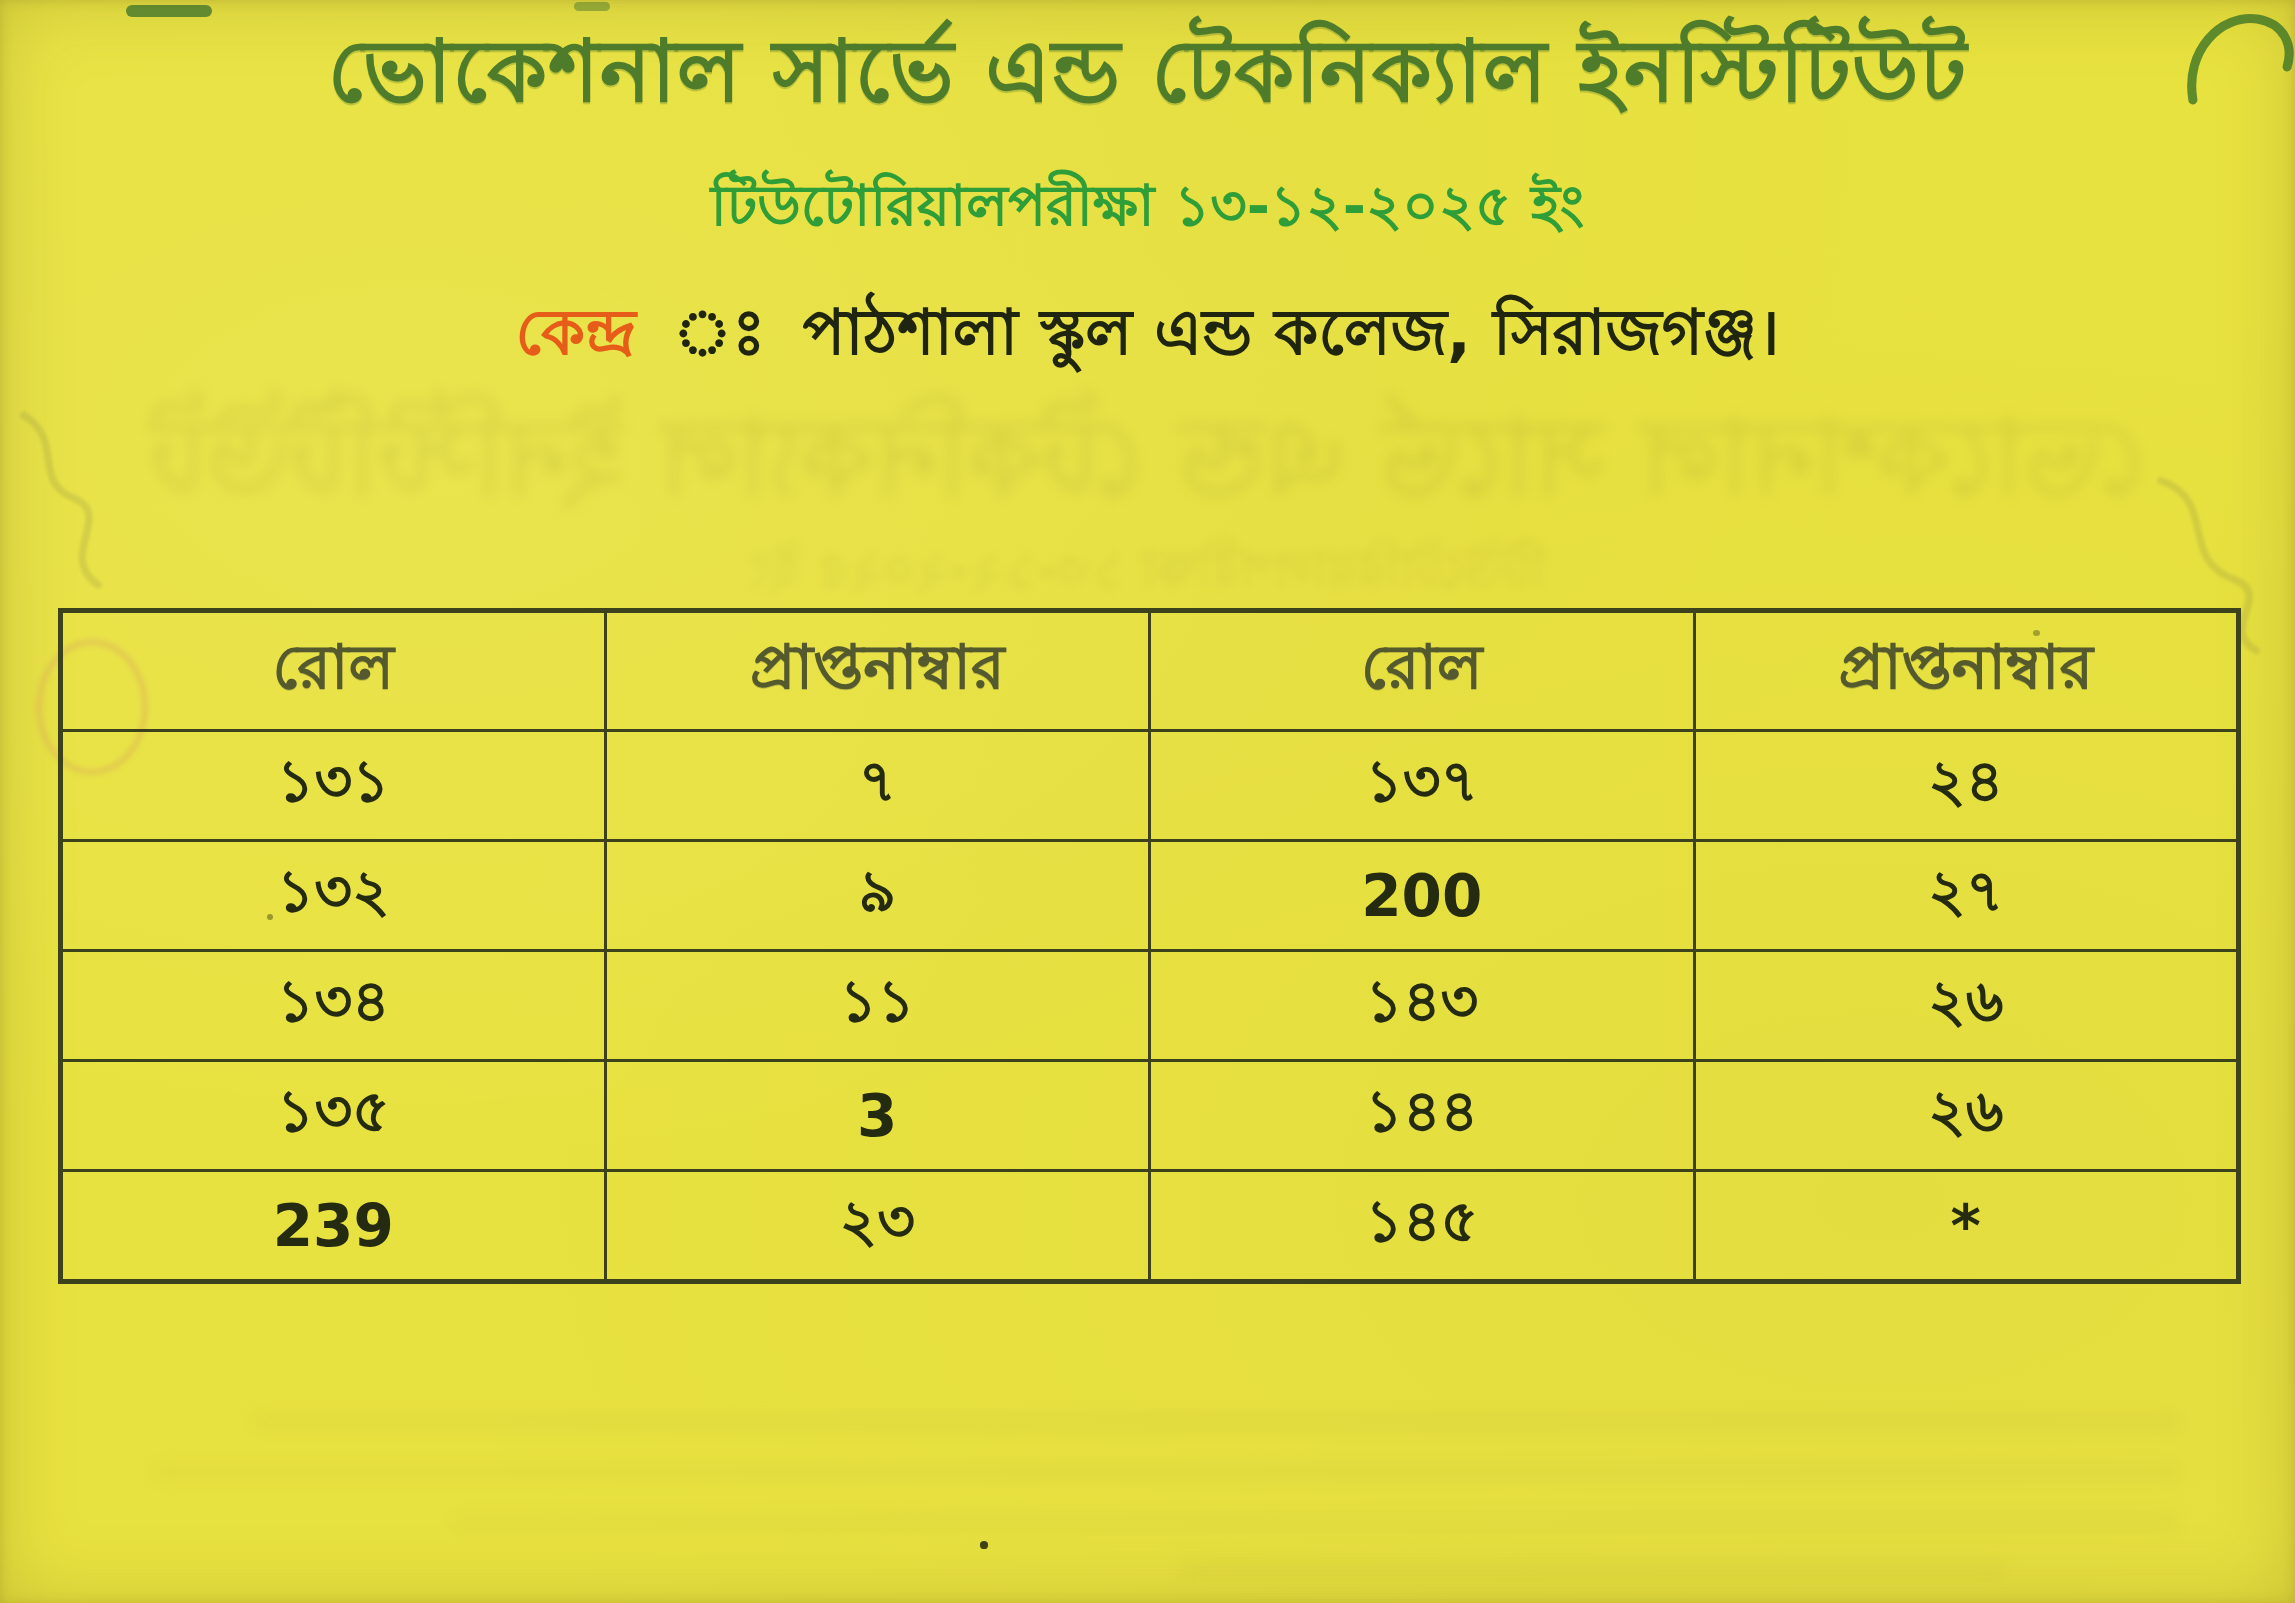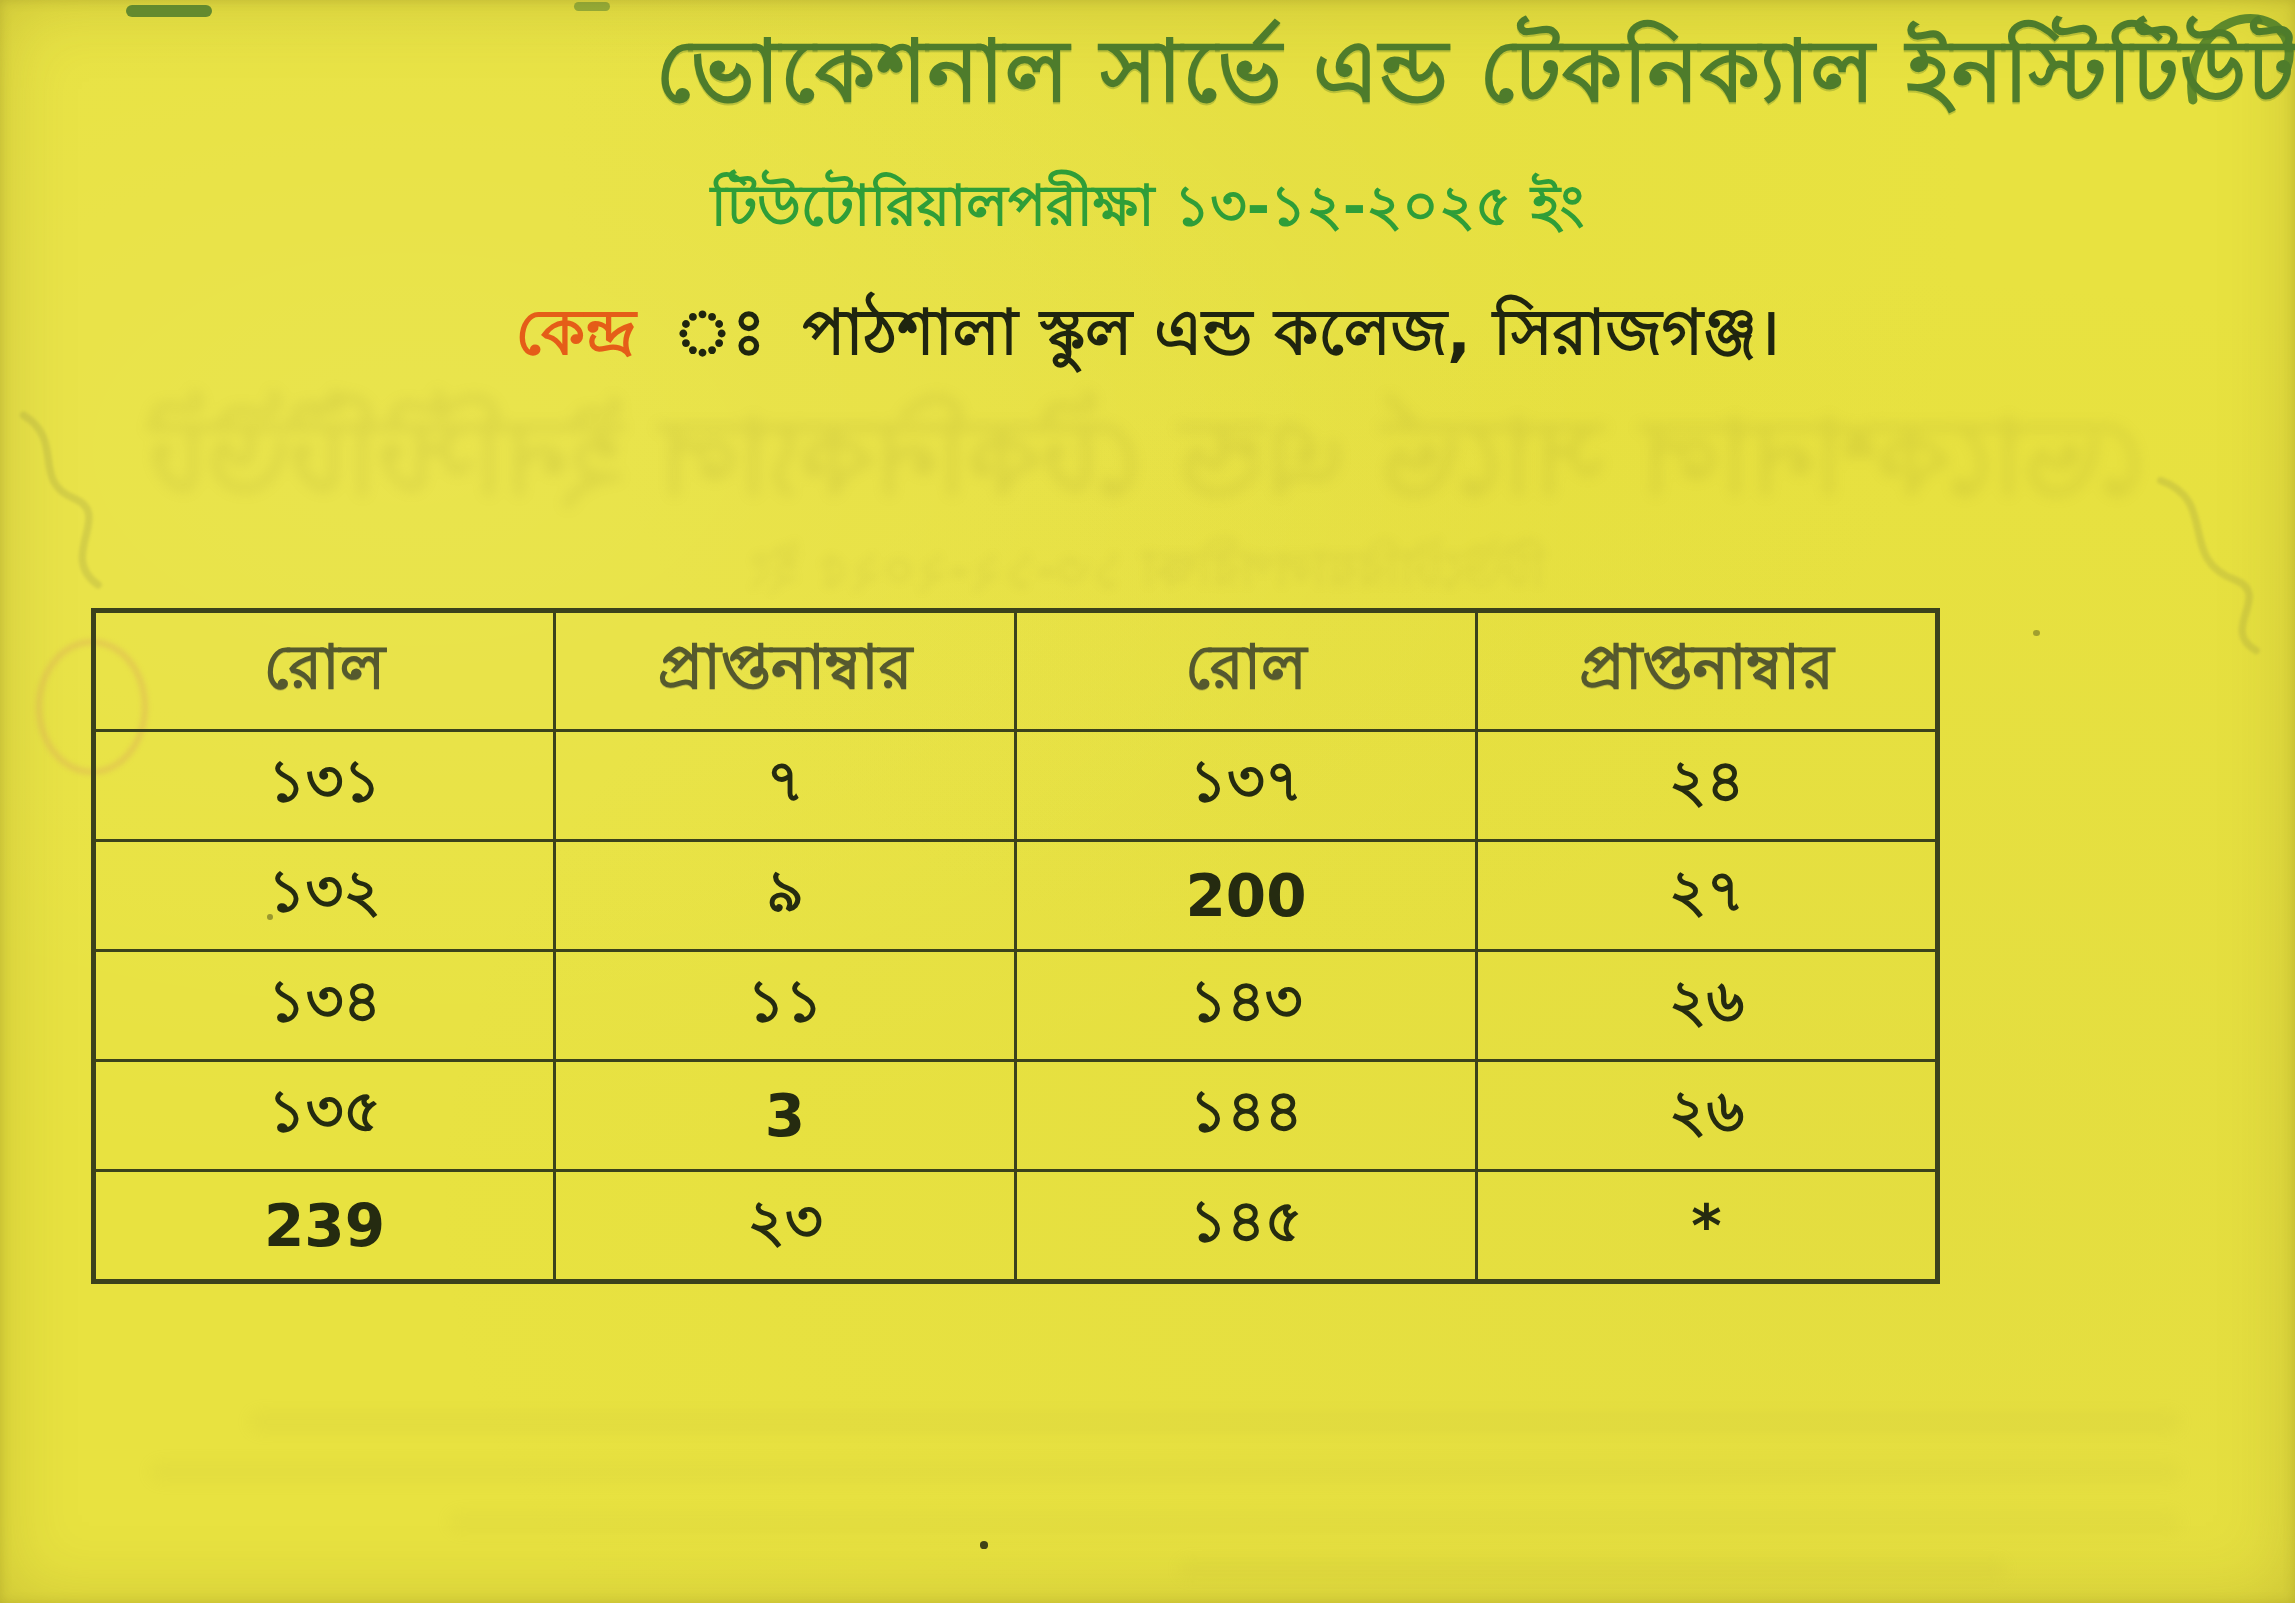--- a/index.html
+++ b/index.html
@@ -14,21 +14,21 @@
       radial-gradient(ellipse at 18% 28%, rgba(255,255,255,.07), transparent 45%),
       radial-gradient(ellipse at 82% 75%, rgba(198,188,60,.12), transparent 55%),
       radial-gradient(ellipse at 55% 10%, rgba(210,200,70,.10), transparent 40%),
       #e8e240;
     box-shadow:inset 0 0 75px rgba(125,115,25,.28), inset 0 0 11.6px rgba(110,100,20,.25);
   }
 
   
   .title{
     position:absolute;top:18px;left:0;width:100%;
-    text-align:right;font-size:86px;font-weight:700;line-height:1.25;
+    text-align:center;font-size:86px;font-weight:700;line-height:1.25;
     color:#4e7c2b;letter-spacing:0.8px;
     text-shadow:0 1.7px 0 rgba(60,100,30,.25);
   }
   .subtitle{
     position:absolute;top:163px;left:0;width:100%;
     text-align:center;font-size:56px;font-weight:700;
     color:#2f9e38;
   }
   .center-line{
     position:absolute;top:284px;left:0;width:100%;
@@ -46,22 +46,22 @@
   }
   .ghost-title{top:375px;font-size:106px;opacity:.14;}
   .ghost-sub{top:531px;font-size:51px;opacity:.10;filter:blur(5px);}
   .ghost-bar{
     position:absolute;background:#b1aa38;border-radius:11.6px;
     filter:blur(7.5px);pointer-events:none;
   }
 
   
   table.marks{
-    position:absolute;left:58px;top:608px;width:1849px;
-    border-collapse:collapse;table-layout:fixed;margin-left:33px;
+    position:absolute;left:58px;top:608px;width:2183px;
+    border-collapse:collapse;table-layout:fixed;
   }
   table.marks th,table.marks td{
     border:3.3px solid #3b421c;text-align:center;vertical-align:middle;
     color:#252b10;
   }
   table.marks{border:5px solid #3b421c;}
   table.marks th{
     height:114px;font-size:61px;font-weight:700;color:#55592e;
     text-shadow:0 0.8px 0 rgba(90,90,50,.3);
   }

